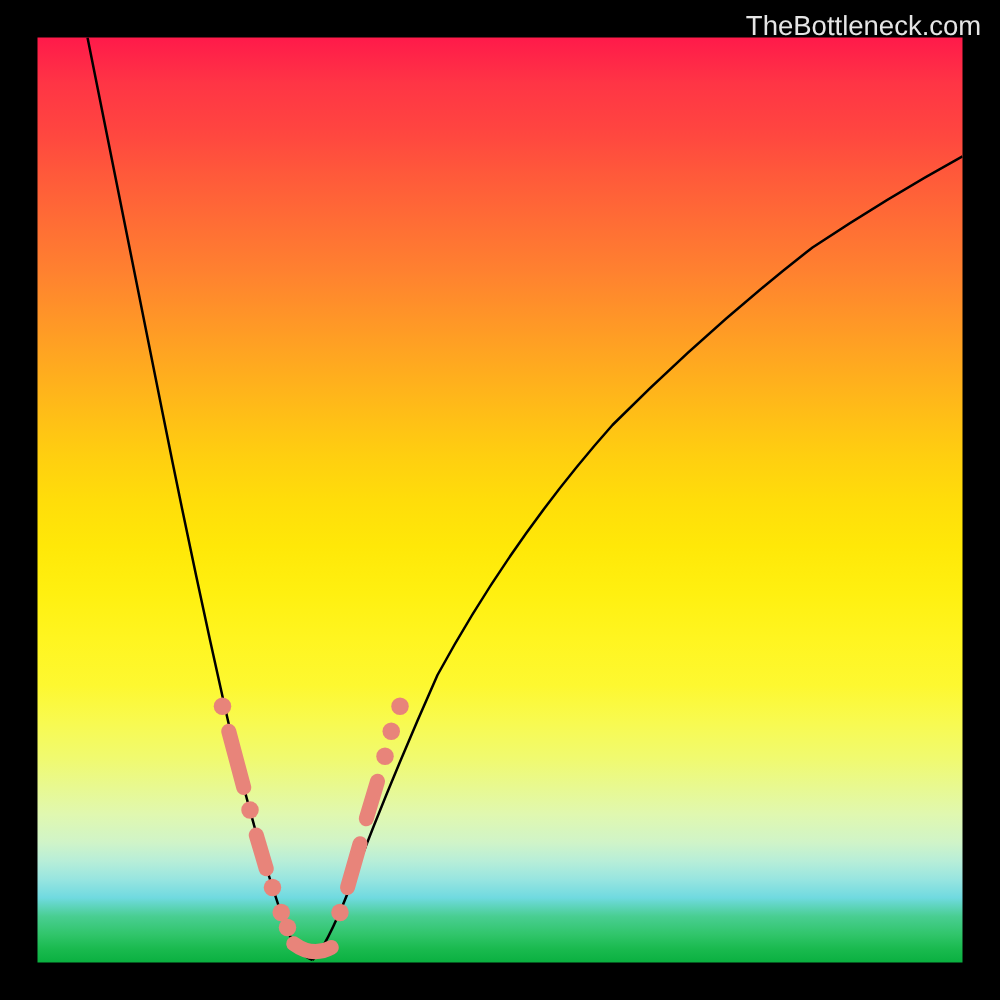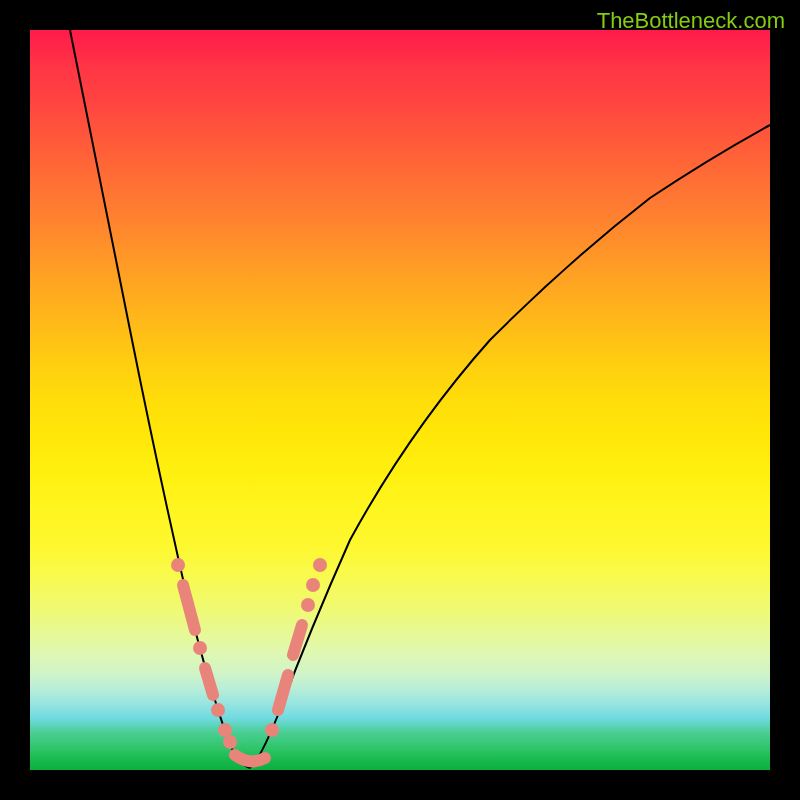--- a/index.html
+++ b/index.html
@@ -11,21 +11,21 @@
       width: 800px;
       height: 800px;
       background: #000;
       position: relative;
       overflow: hidden;
     }
     .watermark {
       position: absolute;
       top: 8px;
       right: 15px;
-      color: #84cc16;
+      color: #e5e5e5;
       font-family: Arial, sans-serif;
       font-size: 22px;
       z-index: 10;
     }
     .chart-area {
       position: absolute;
       top: 30px;
       left: 30px;
       width: 740px;
       height: 740px;

